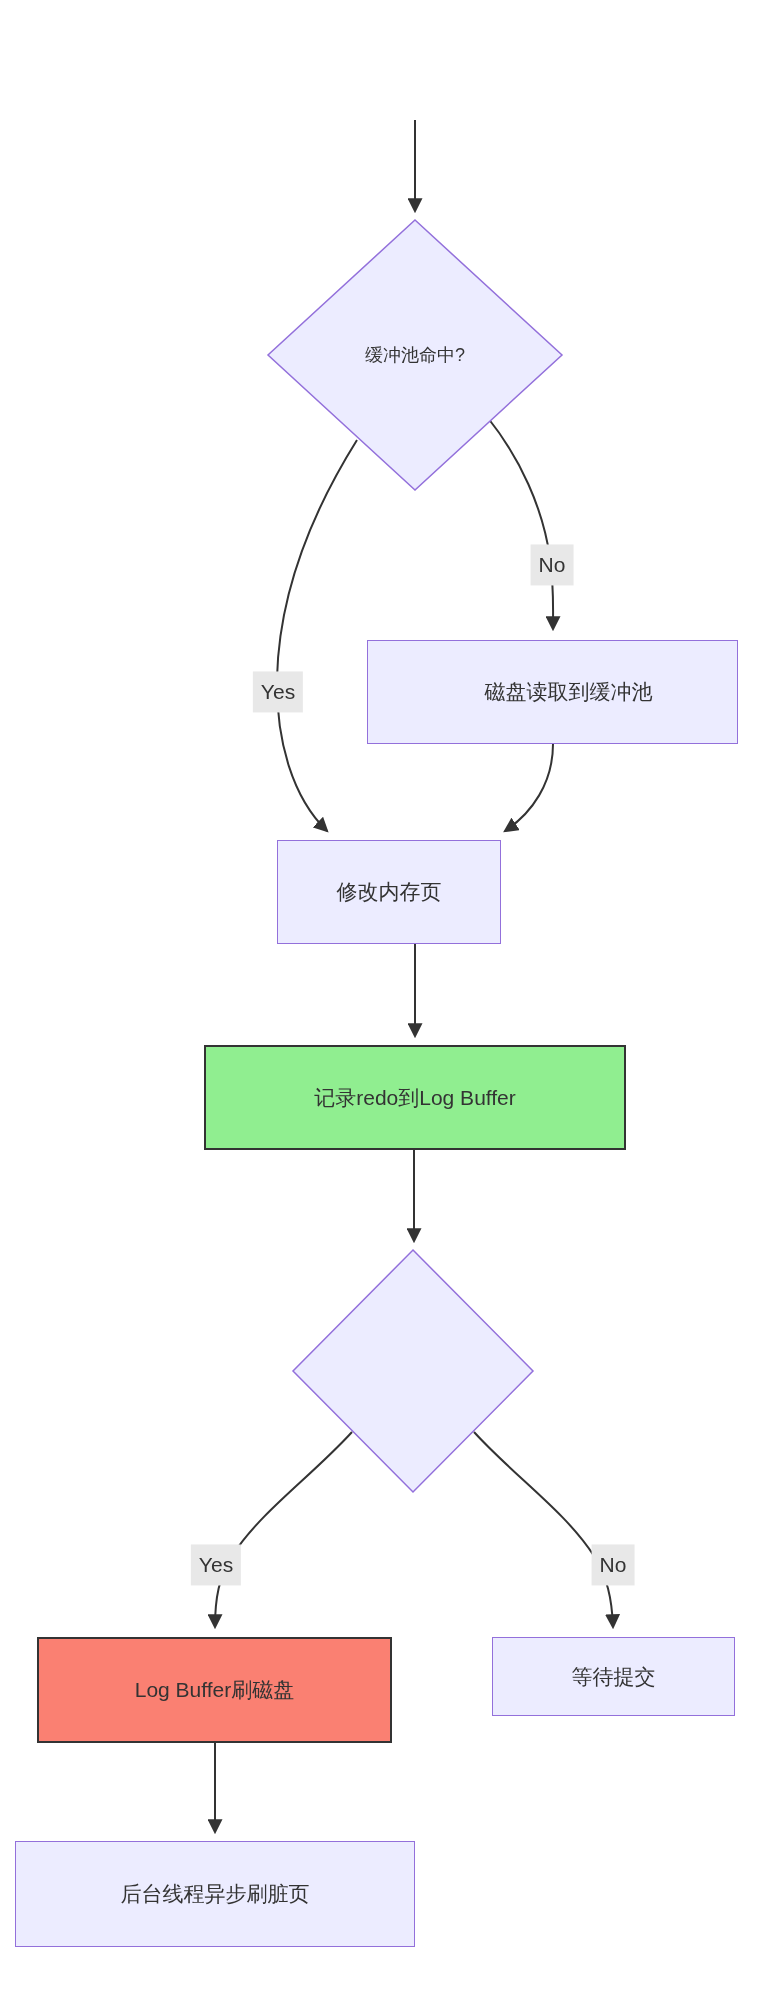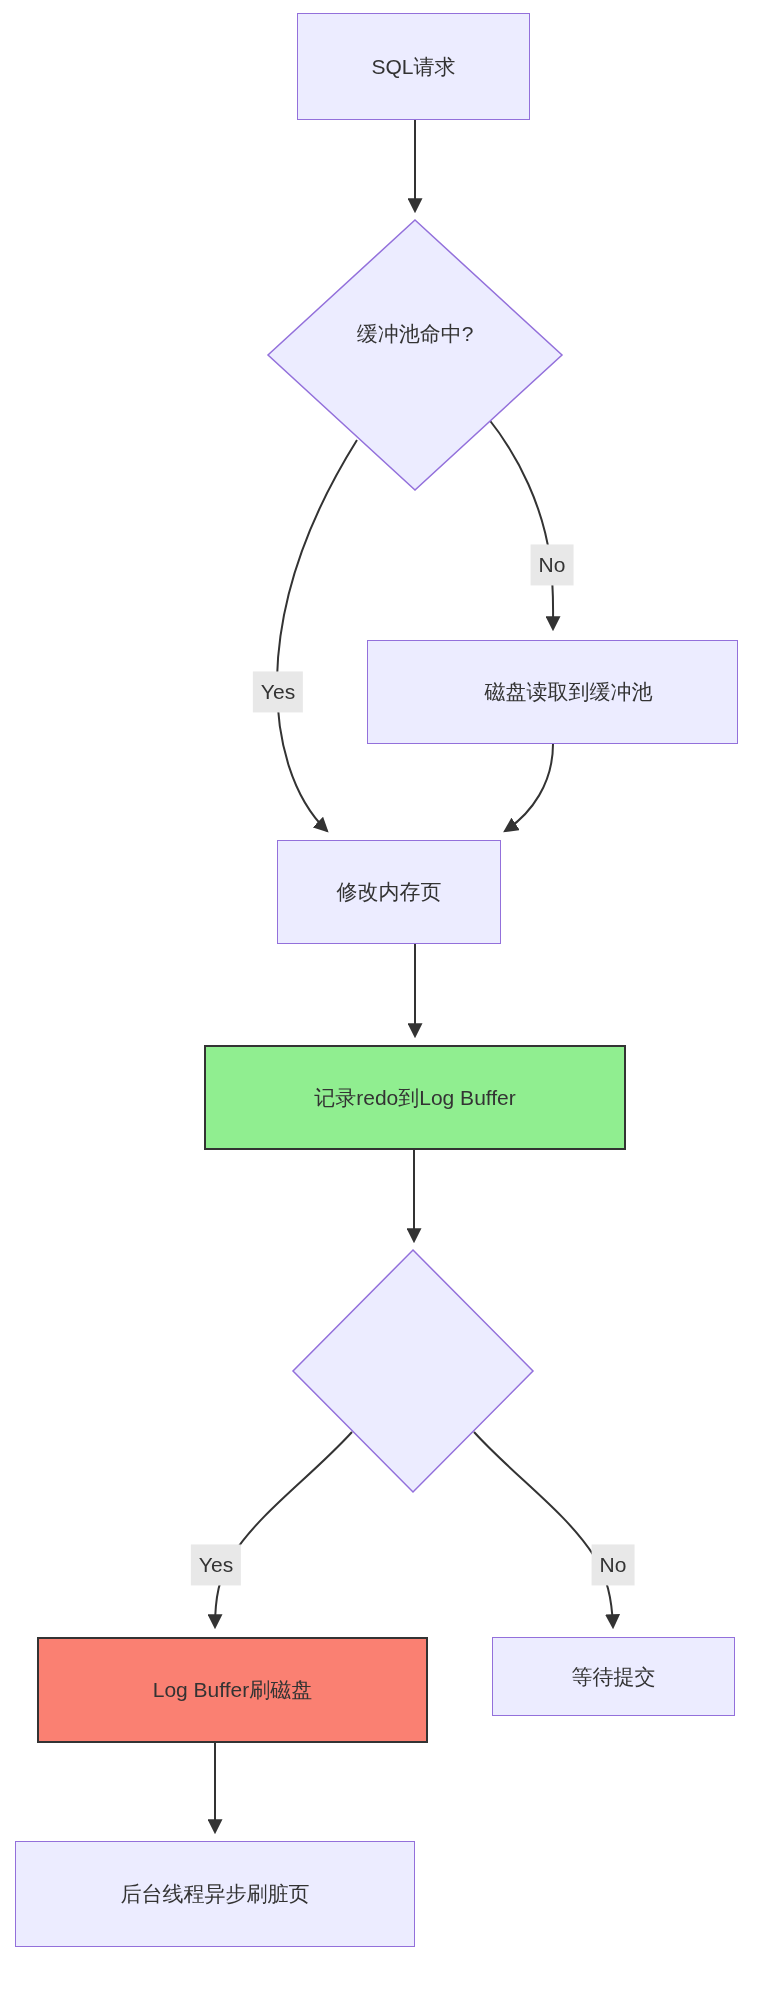--- a/index.html
+++ b/index.html
@@ -39,23 +39,23 @@
     background: #90EE90;
     border: 2px solid #333333;
   }
   .node.rect-red {
     background: #FA8072;
     border: 2px solid #333333;
   }
   .diamond-label {
     position: absolute;
     display: flex;
-    align-items: flex-start;
+    align-items: center;
     justify-content: center;
-    font-size: 21px;
+    font-size: 18px;
     color: #333333;
     text-align: center;
     pointer-events: none;
   }
   .edge-label {
     position: absolute;
     transform: translate(-50%, -50%);
     background: #e8e8e8;
     color: #333333;
     font-size: 21px;
@@ -92,42 +92,39 @@
 
     <path d="M 474 1432 C 514 1476, 566 1512, 594 1556 C 607 1577, 612 1598, 613 1627" fill="none" stroke="#333333" stroke-width="2" marker-end="url(#arrow)"></path>
 
     <path d="M 215 1743 L 215 1832" fill="none" stroke="#333333" stroke-width="2" marker-end="url(#arrow)"></path>
 
     <polygon points="415,220 562,355 415,490 268,355" fill="#ECECFF" stroke="#9370DB" stroke-width="1.5"></polygon>
 
     <polygon points="413,1250 533,1371 413,1492 293,1371" fill="#ECECFF" stroke="#9370DB" stroke-width="1.5"></polygon>
   </svg>
 
-  <div class="node rect-default" style="left:297px; top:13px; width:233px; height:107px;">
-    <span>SQL请求</span>
-  </div>
 
   <div class="diamond-label" style="left:268px; top:320px; width:294px; height:70px;">
     <span>缓冲池命中?</span>
   </div>
 
   <div class="node rect-default" style="left:367px; top:640px; width:371px; height:104px;padding-left:32px;">
     <span>磁盘读取到缓冲池</span>
   </div>
 
   <div class="node rect-default" style="left:277px; top:840px; width:224px; height:104px;">
     <span>修改内存页</span>
   </div>
 
   <div class="node rect-green" style="left:204px; top:1045px; width:422px; height:105px;">
     <span>记录redo到Log Buffer</span>
   </div>
 
 
-  <div class="node rect-red" style="left:37px; top:1637px; width:391px; height:106px;">
+  <div class="node rect-red" style="left:37px; top:1637px; width:355px; height:106px;">
     <span>Log Buffer刷磁盘</span>
   </div>
 
   <div class="node rect-default" style="left:492px; top:1637px; width:243px; height:79px;">
     <span>等待提交</span>
   </div>
 
   <div class="node rect-default" style="left:15px; top:1841px; width:400px; height:106px;text-align:right;">
     <span>后台线程异步刷脏页</span>
   </div>

